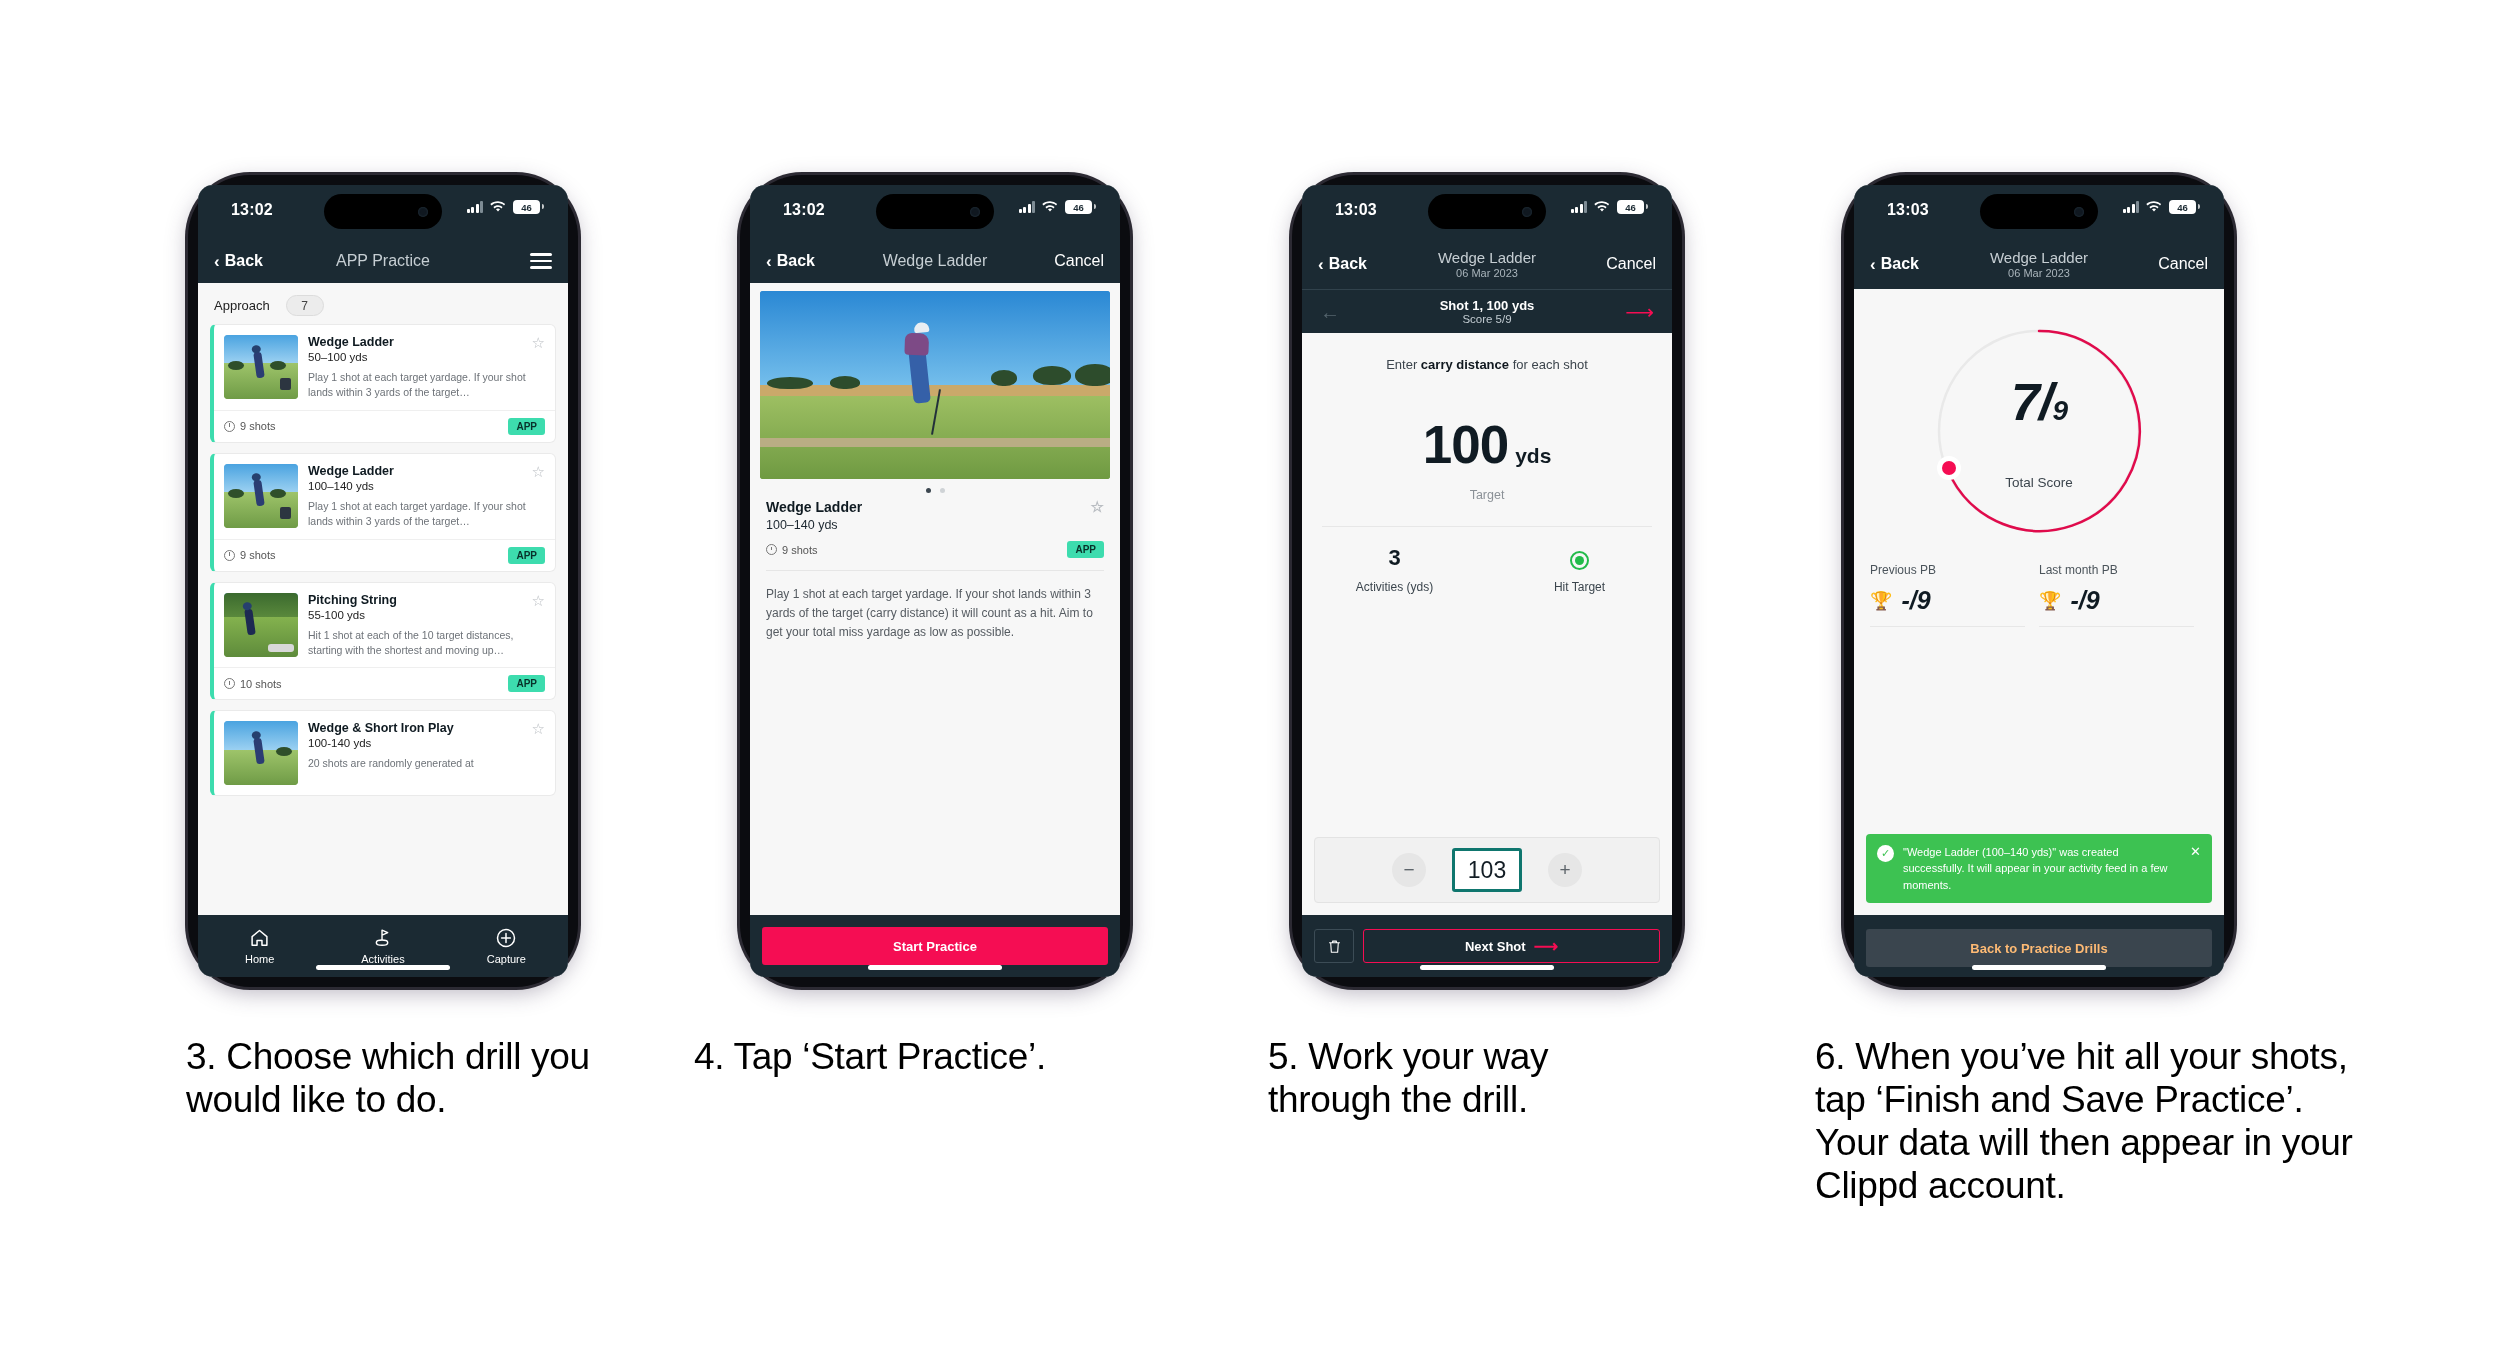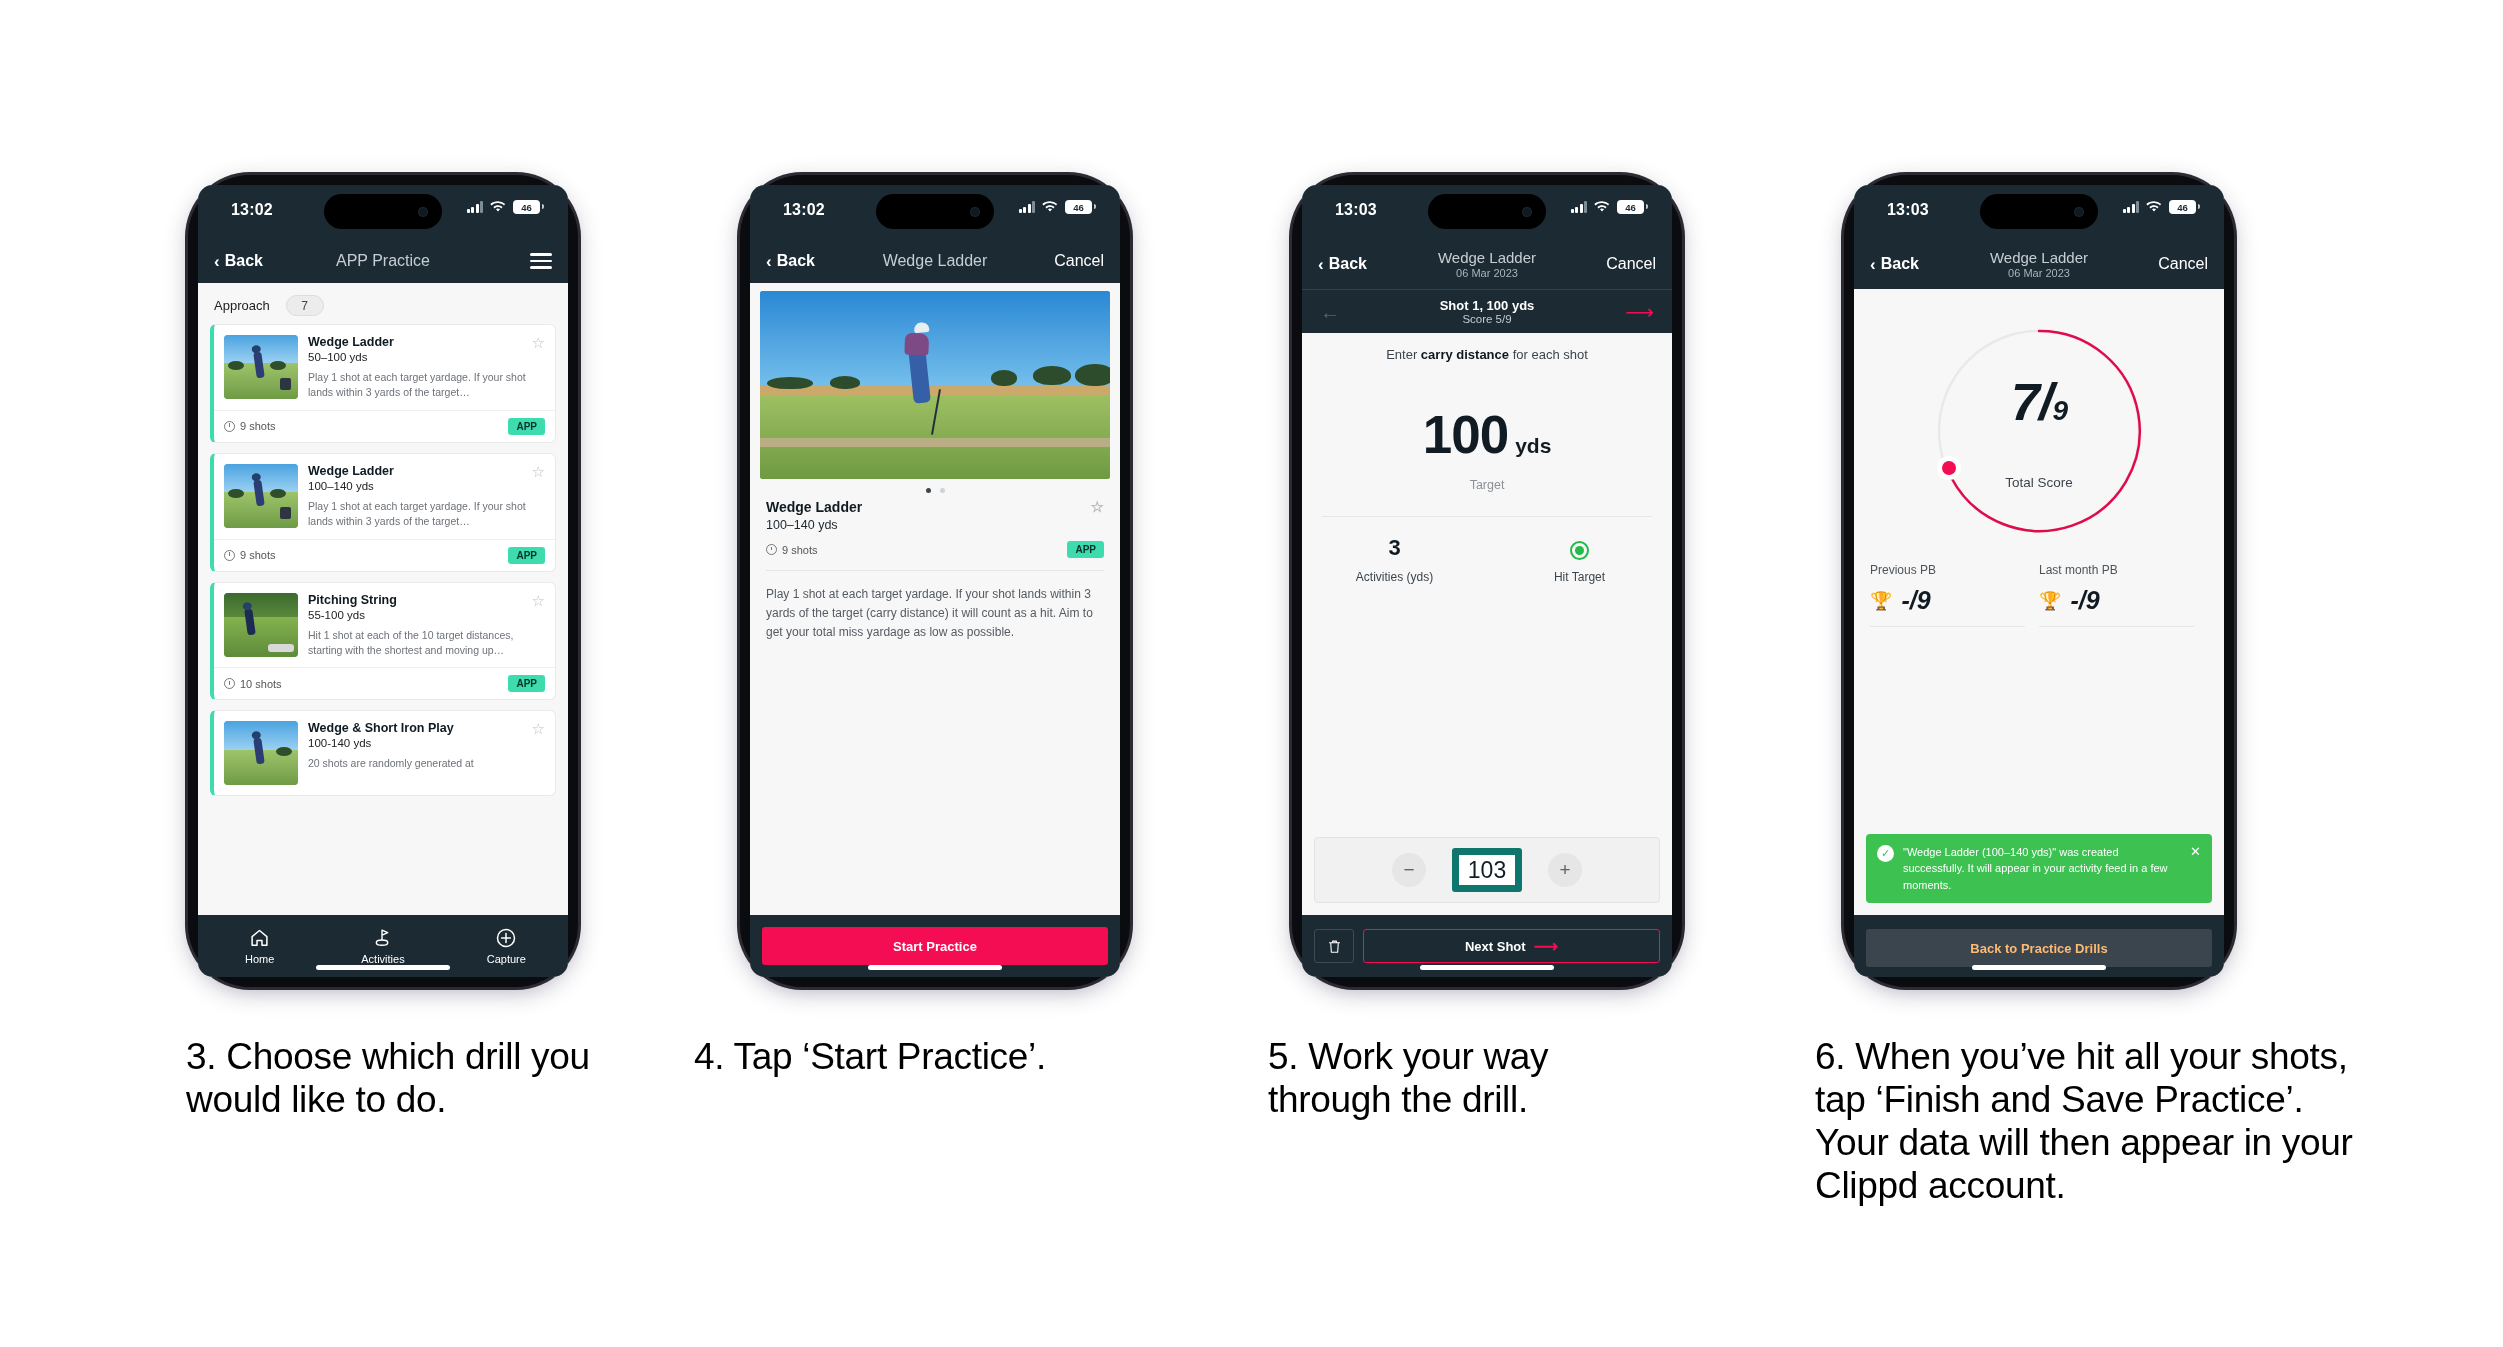--- a/index.html
+++ b/index.html
@@ -126,40 +126,40 @@
   .det .sub{ font-size:12.5px; color:#1c2730; margin-top:3px; }
   .det-row{ display:flex; align-items:center; margin-top:9px; }
   .rule{ height:1px; background:#e6e6e6; margin:12px 16px 0; }
   .det-desc{ padding:14px 16px 0; font-size:12px; color:#555b61; line-height:1.6; }
   .cta{ position:absolute; left:12px; right:12px; bottom:12px; height:38px; background:#f50d53;
         color:#fff; font-size:13px; font-weight:bold; display:flex; align-items:center;
         justify-content:center; border-radius:3px; }
   .footerbar{ height:62px; background:#1b2a33; flex:0 0 auto; position:relative; }
 
   
-  .enter{ text-align:center; font-size:13px; color:#3c454d; padding:14px 0 0; }
+  .enter{ text-align:center; font-size:13px; color:#3c454d; padding:24px 0 0; }
   .enter b{ color:#10181f; }
   .bigwrap{ text-align:center; padding-top:42px; }
   .bignum{ font-size:53px; font-weight:bold; color:#101b23; letter-spacing:-1px; }
   .bignum small{ font-size:21px; margin-left:7px; letter-spacing:0; }
   .targetlbl{ font-size:12.5px; color:#8b9197; margin-top:13px; }
   .rule2{ height:1px; background:#e7e7e7; margin:24px 20px 0; }
   .two{ display:flex; padding:18px 0 0; }
   .two > div{ flex:1; text-align:center; }
   .two .v{ font-size:22px; font-weight:bold; color:#101b23; }
   .two .k{ font-size:12px; color:#3b454d; margin-top:9px; }
   .hitdot{ width:19px; height:19px; border-radius:50%; border:2.4px solid #22bb4a;
            display:inline-flex; align-items:center; justify-content:center; }
   .hitdot i{ width:9px; height:9px; border-radius:50%; background:#22bb4a; display:block; }
   .stepper{ position:absolute; left:12px; right:12px; bottom:12px; height:66px; background:#f1f1f1;
             border:1px solid #e3e3e3; border-radius:4px; display:flex; align-items:center;
             justify-content:center; gap:26px; }
   .rnd{ width:34px; height:34px; border-radius:50%; background:#e6e6e6; color:#5d646a;
         display:flex; align-items:center; justify-content:center; font-size:19px; }
-  .numbox{ width:70px; height:44px; background:#fff; border:7px solid #0f766e; border-radius:3px;
+  .numbox{ width:70px; height:44px; background:#fff; border:3px solid #0f766e; border-radius:3px;
            display:flex; align-items:center; justify-content:center; font-size:23px; color:#121c24; }
   .actionbar{ height:62px; background:#1b2a33; flex:0 0 auto; display:flex; align-items:center;
               gap:9px; padding:0 12px; position:relative; }
   .trash{ width:40px; height:34px; border:1px solid #3c4c56; border-radius:3px; color:#fff;
           display:flex; align-items:center; justify-content:center; font-size:14px; }
   .nextbtn{ flex:1; height:34px; border:1px solid #f50d53; border-radius:3px; color:#fff; font-size:13px;
             font-weight:bold; display:flex; align-items:center; justify-content:center; gap:8px; }
   .nextbtn .ar{ color:#f50d53; font-size:17px; line-height:1; }
 
   

